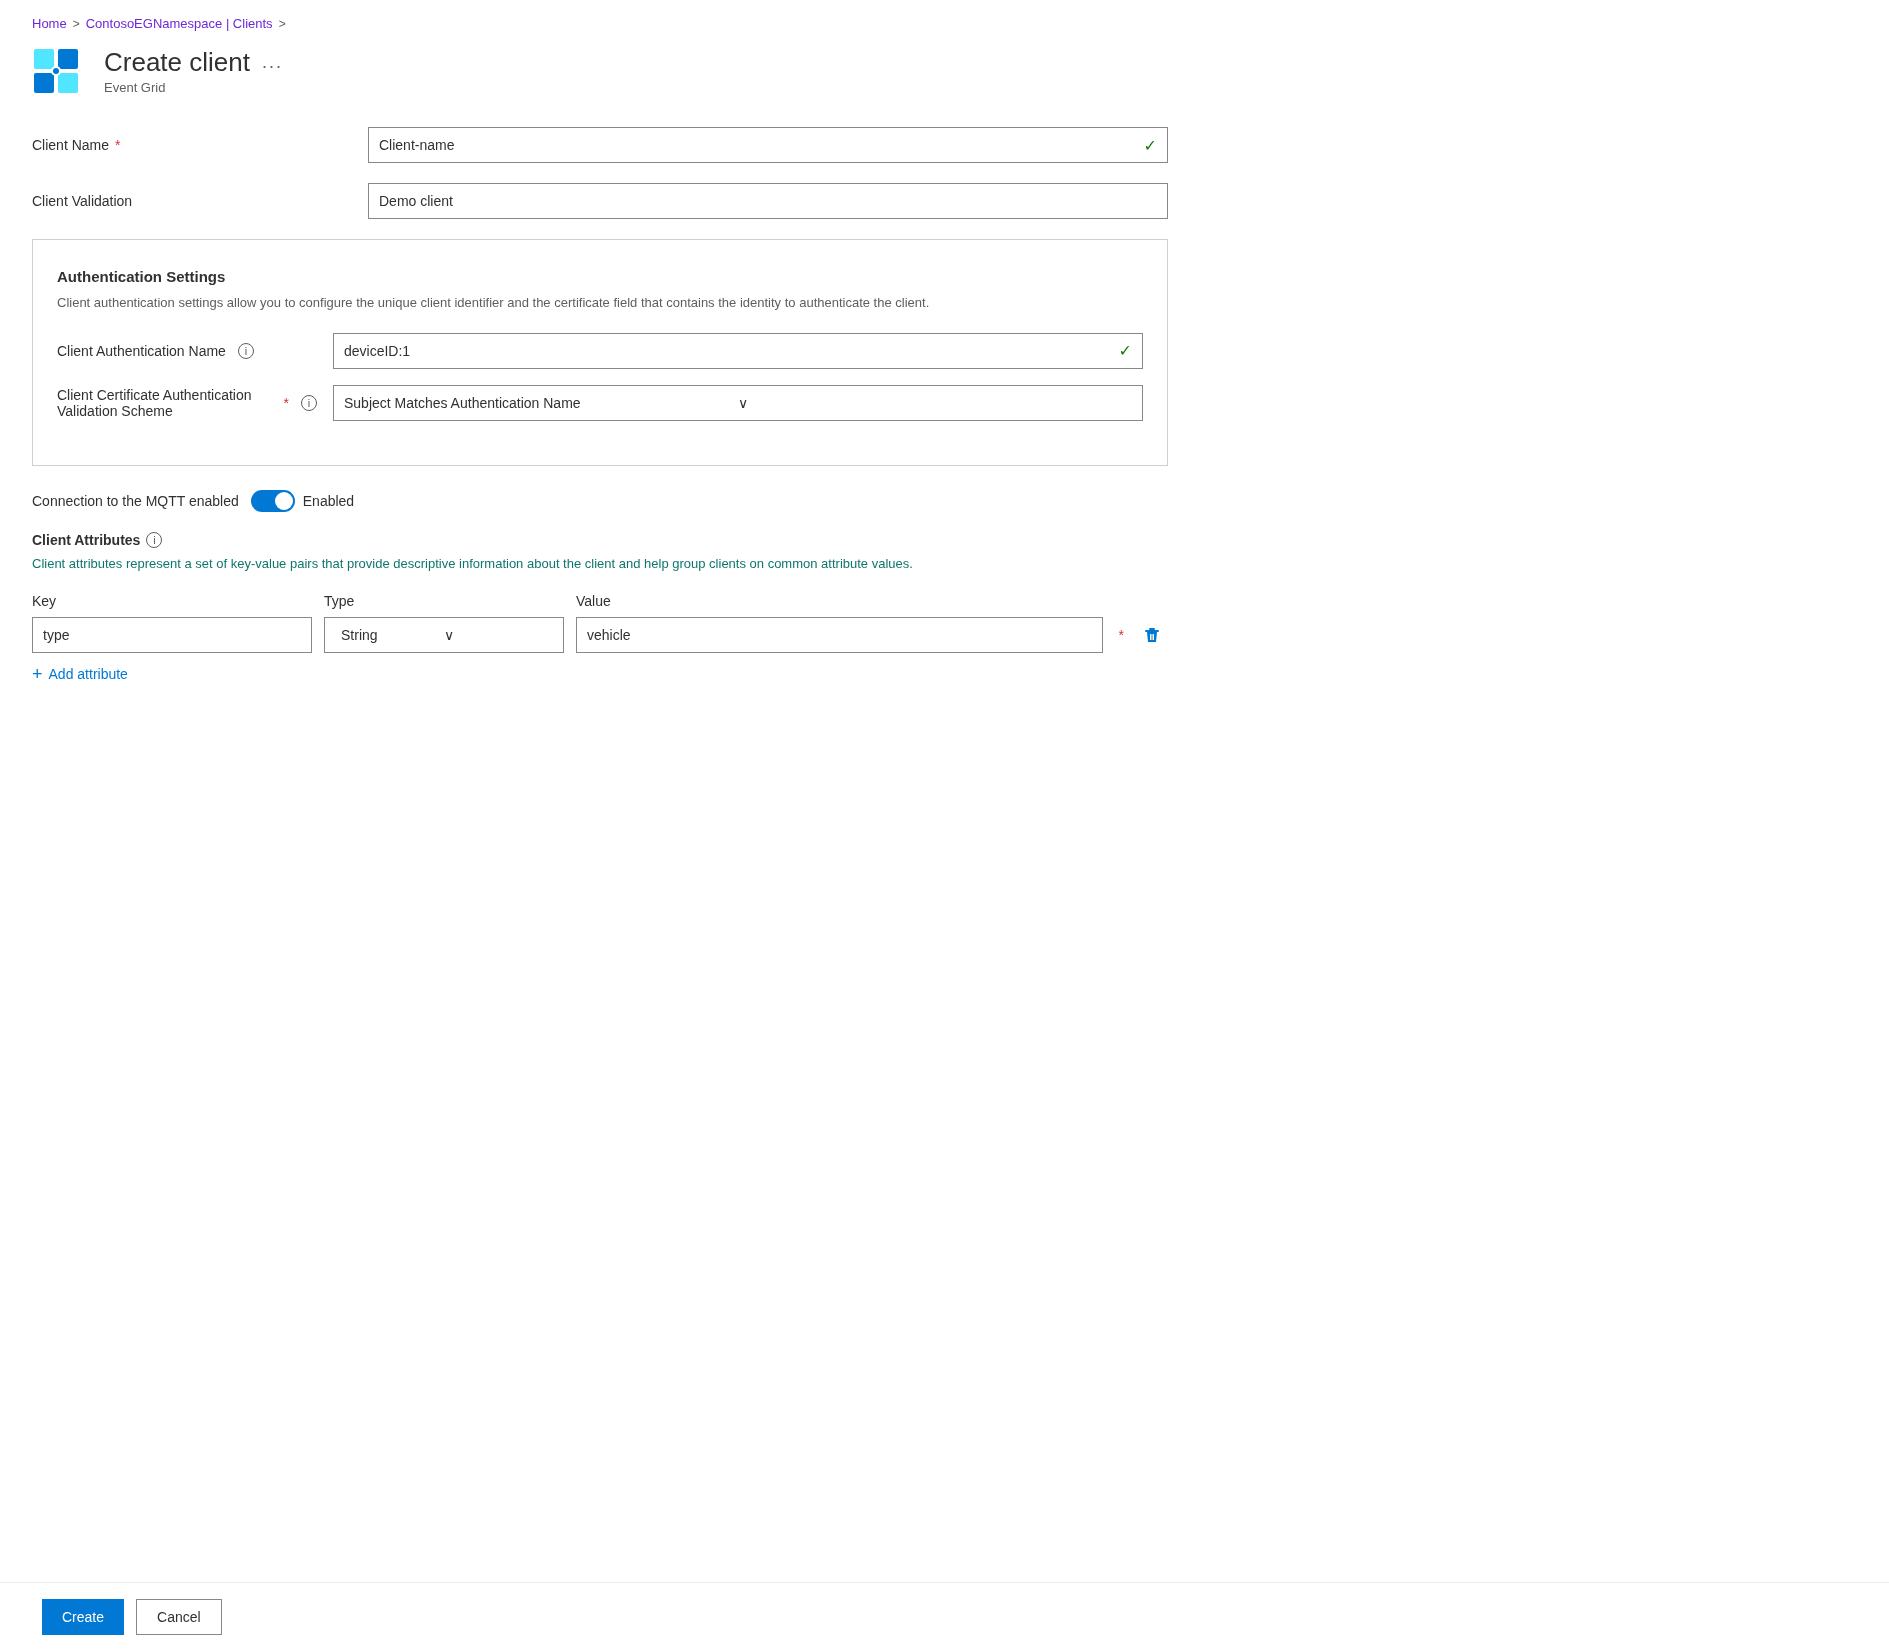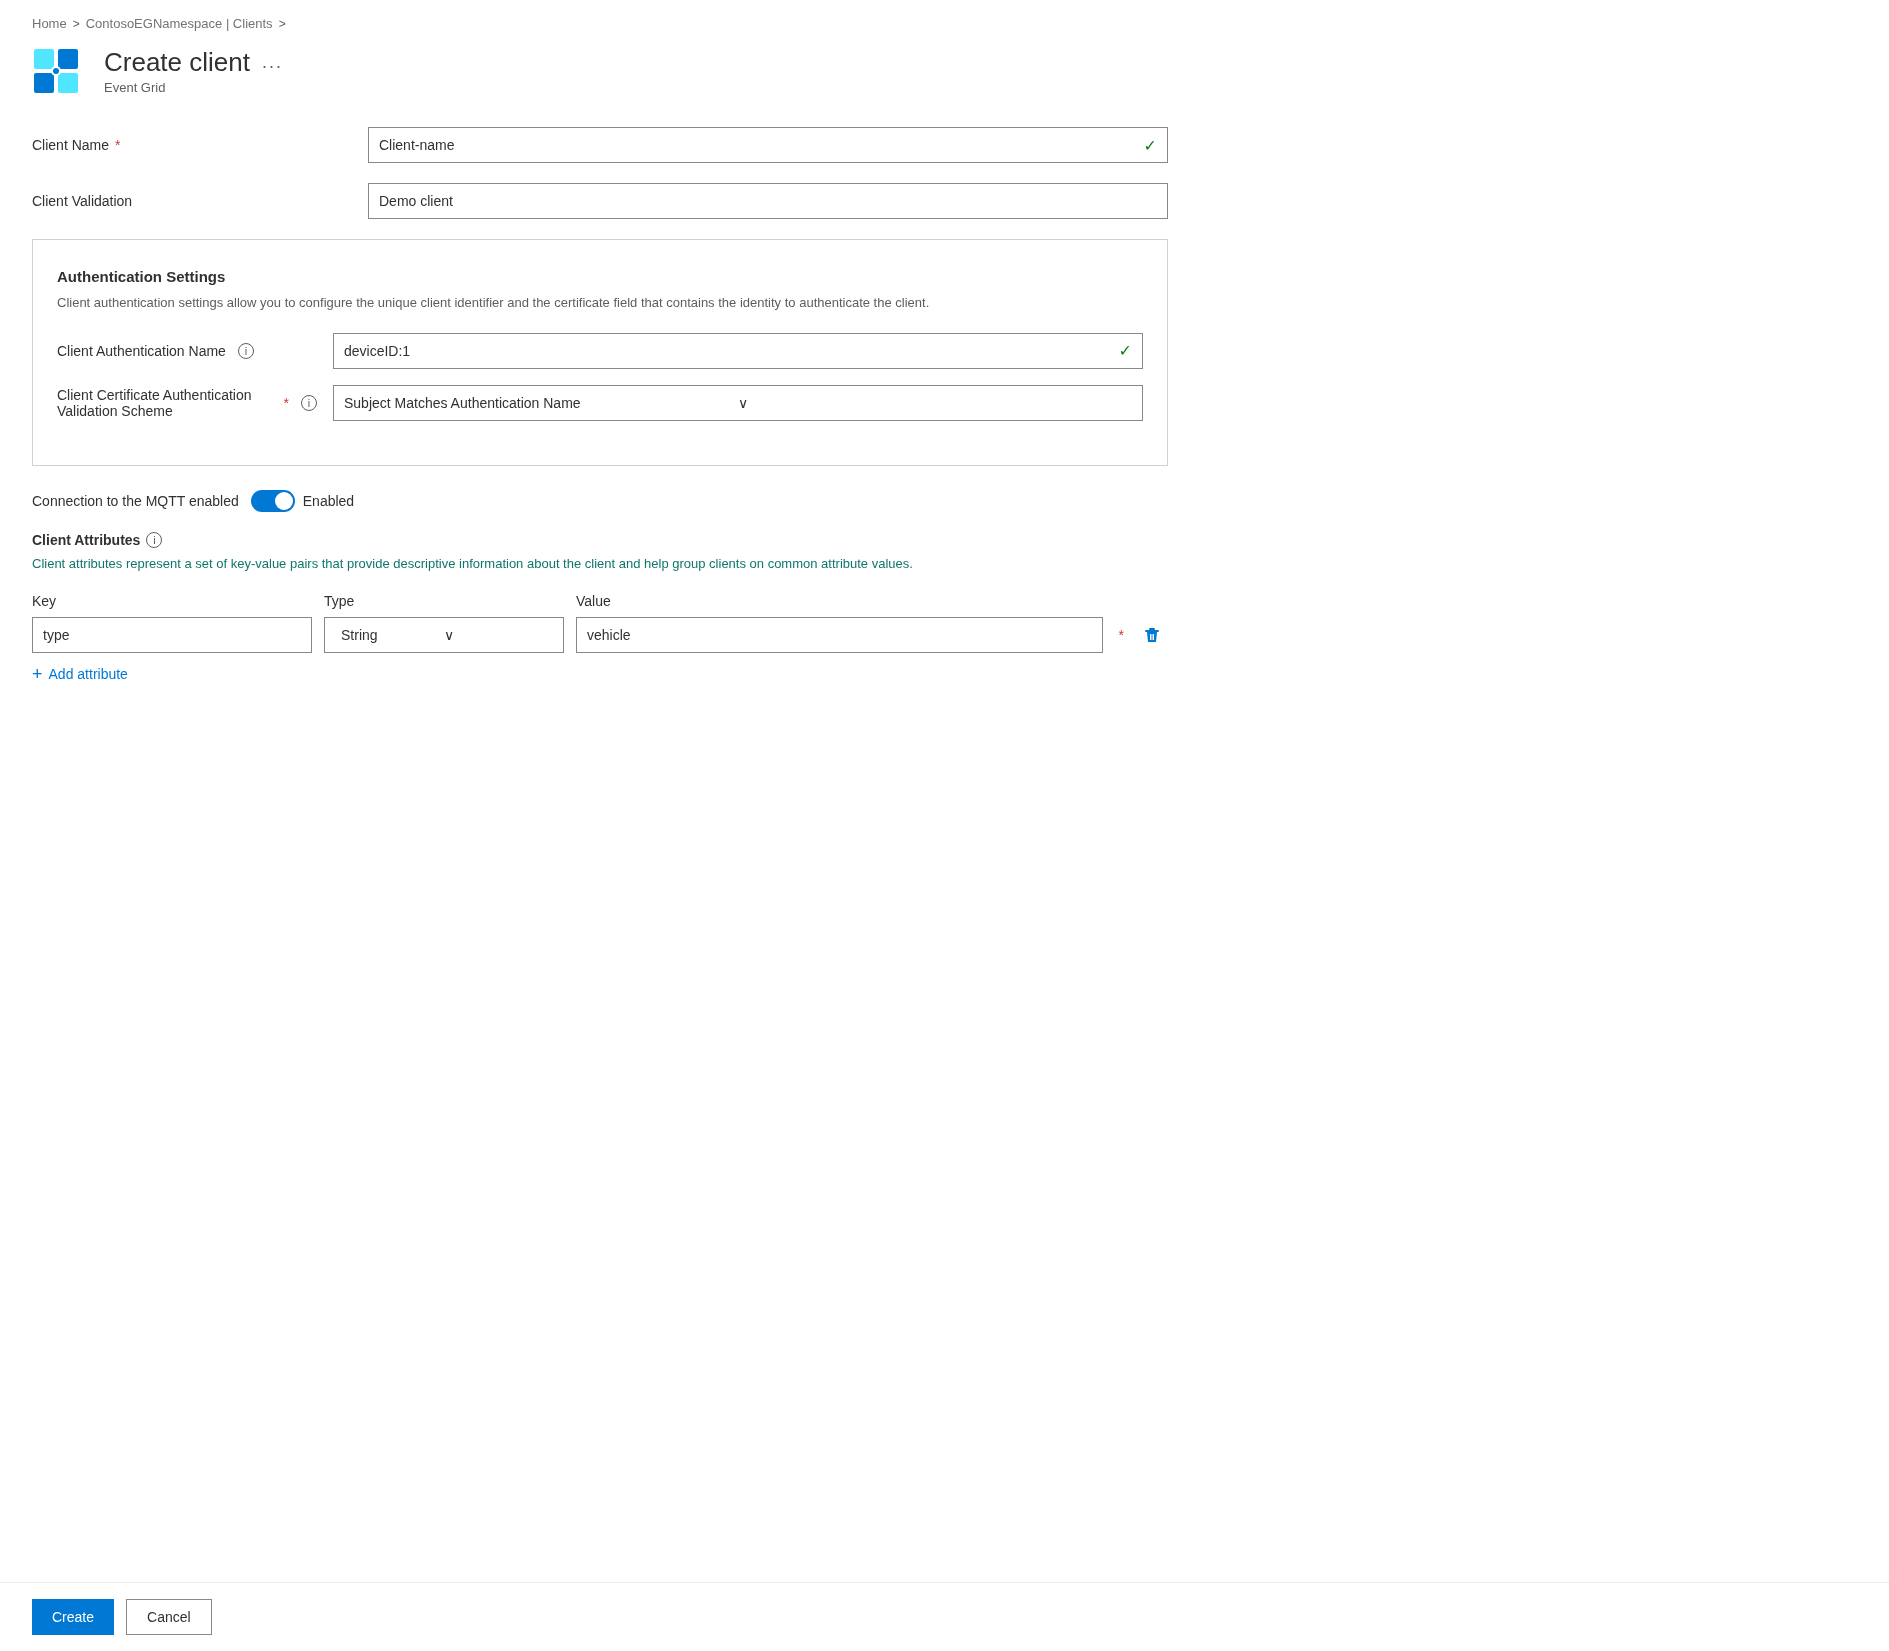--- a/index.html
+++ b/index.html
@@ -22,21 +22,21 @@
     
     .breadcrumb {
       display: flex;
       align-items: center;
       gap: 6px;
       font-size: 13px;
       color: #0078d4;
       margin-bottom: 16px;
     }
     .breadcrumb a {
-      color: #737373;
+      color: #6d28d9;
       text-decoration: none;
       cursor: pointer;
     }
     .breadcrumb-separator {
       color: #605e5c;
       font-size: 12px;
     }
 
     
     .page-header {
@@ -325,21 +325,21 @@
       padding: 4px 0;
     }
     .add-plus {
       font-size: 18px;
       line-height: 1;
     }
 
     
     .bottom-bar {
       border-top: 1px solid #edebe9;
-      padding: 16px 32px;
+      padding: 16px 42px;
       display: flex;
       align-items: center;
       gap: 12px;
       background: #fff;
       margin-top: auto;
     }
     .btn-create {
       background: #0078d4;
       color: #fff;
       border: none;

